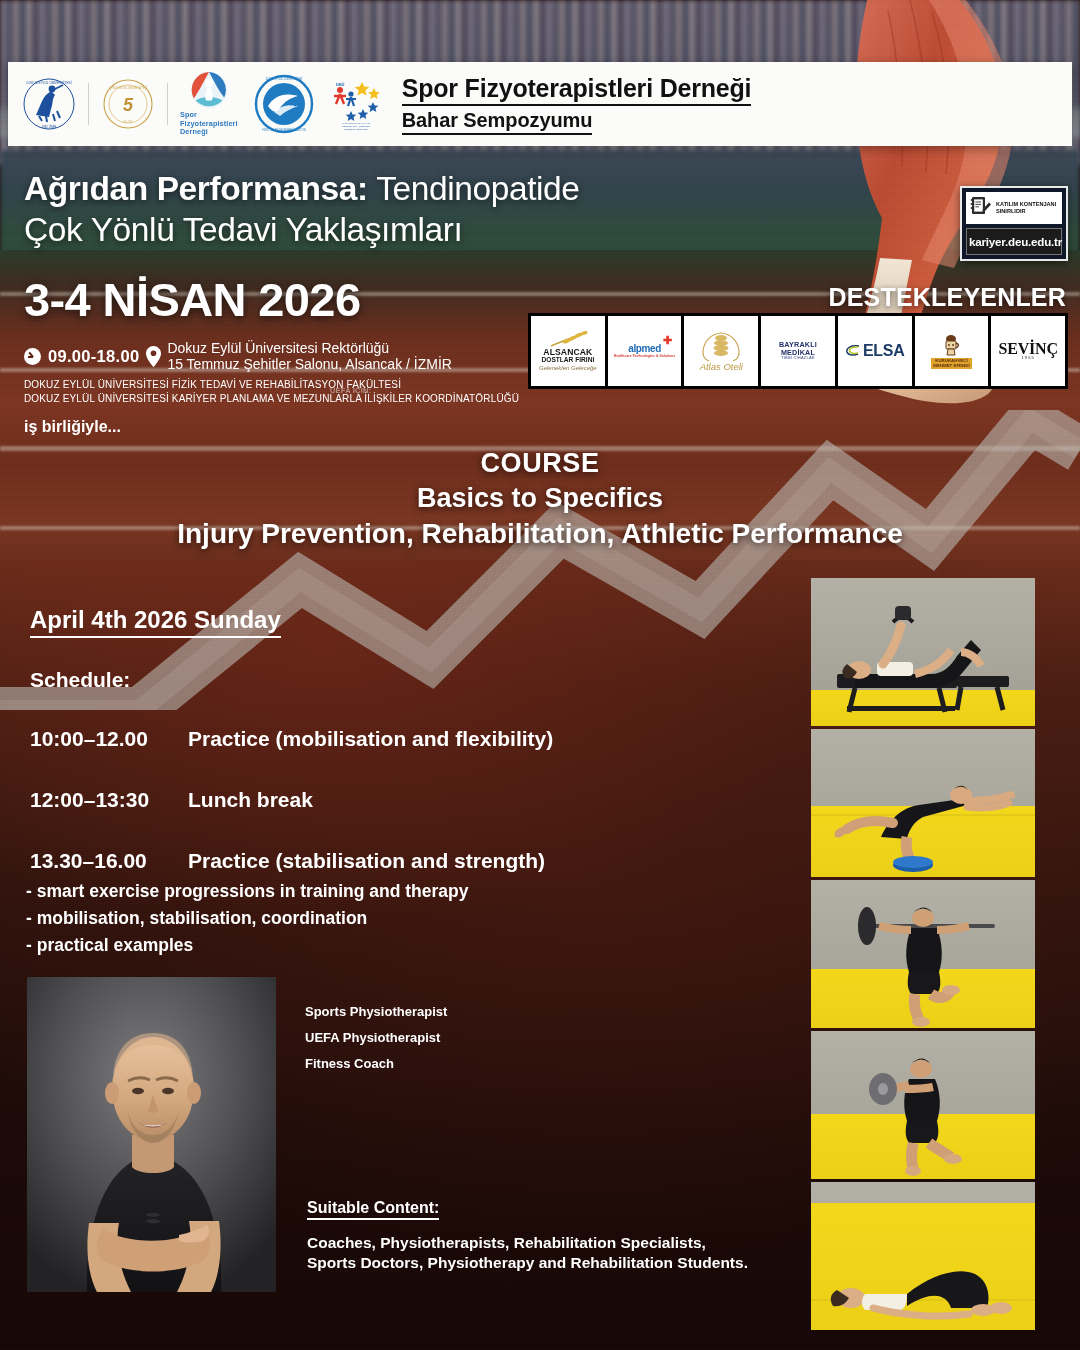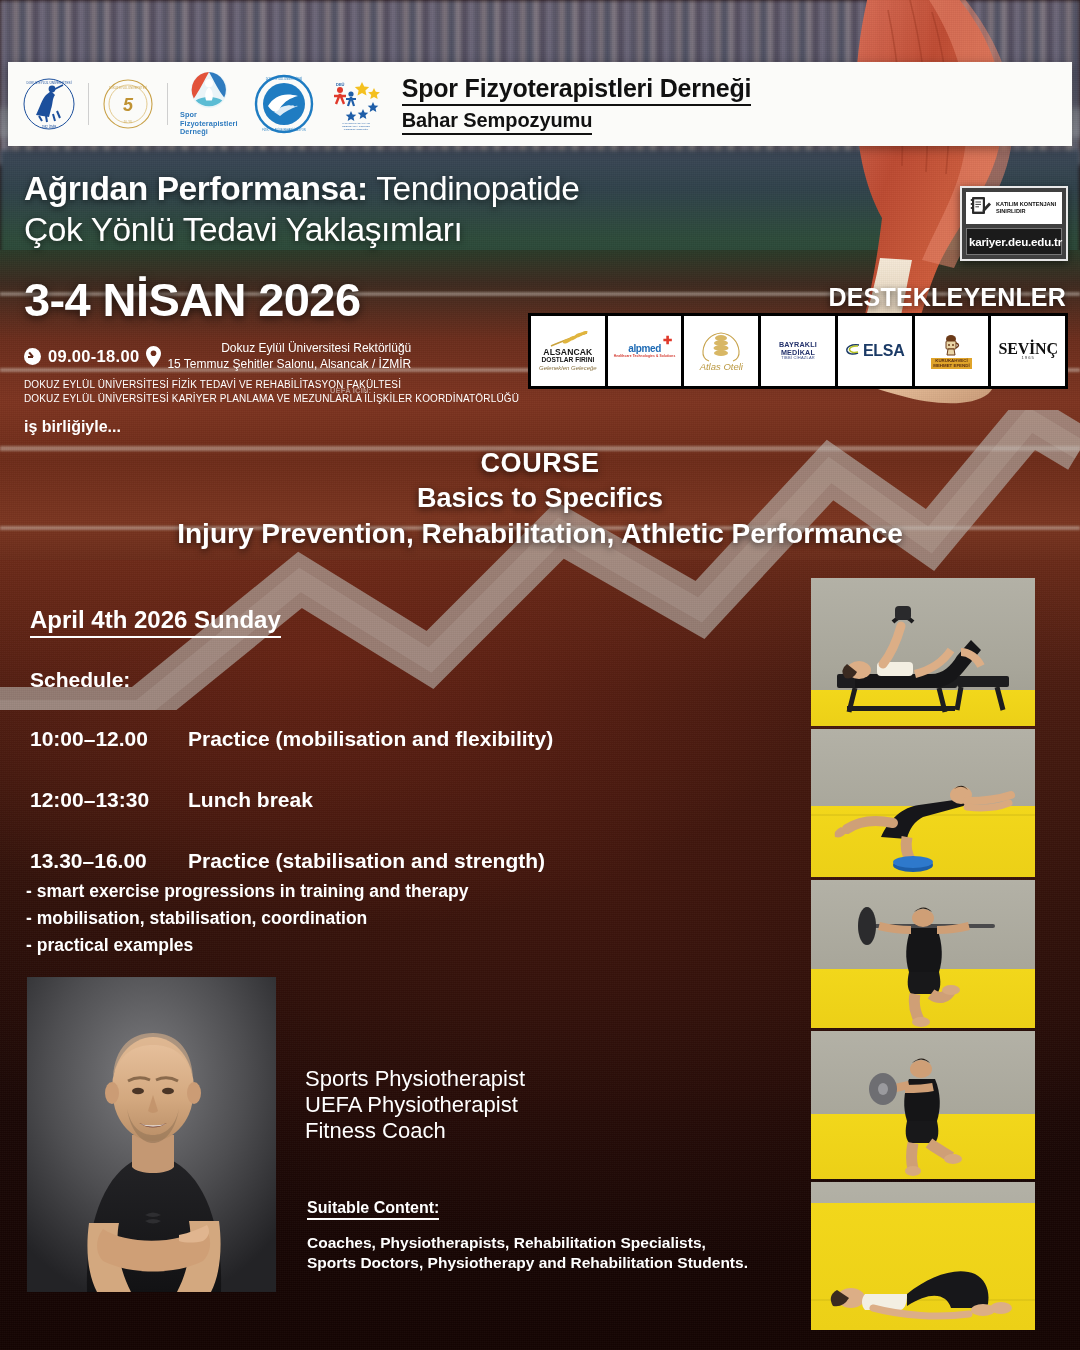--- a/index.html
+++ b/index.html
@@ -117,39 +117,39 @@
     background:#5e2515; transform-origin: bottom center; transform: rotate(-40deg);
   }
   .clock-ic::before {
     content:""; position:absolute; left:4px; top:8px; width:5px; height:2px;
     background:#5e2515;
   }
   .time-txt { font-size: 16.5px; font-weight: 600; letter-spacing: .3px; }
   .pin-ic {
     width: 15px; height: 21px; margin: 0 6px 0 7px; flex: 0 0 auto; position: relative;
   }
-  .venue { font-size: 12px; line-height: 16px; font-weight: 400; text-align: right; }
+  .venue { font-size: 14px; line-height: 16px; font-weight: 400; }
 
   .orgs {
     position: absolute; left: 24px; top: 378px; color: #fff;
     font-size: 10px; line-height: 13.5px; font-weight: 400; letter-spacing: .15px;
   }
   .kayit-note {
     position:absolute; left:330px; top:386px; color:rgba(255,255,255,.45);
     font-size:7.5px; font-weight:700; letter-spacing:.2px;
   }
   .isbirligi {
     position: absolute; left: 24px; top: 418px; color: #fff;
     font-size: 16px; font-weight: 700;
   }
 
   
   .badge-box {
     position: absolute; right: 12px; top: 186px; width: 108px;
-    background: #404040; border: 2px solid #e8e8e8; padding: 4px;
+    background: #0f172a; border: 2px solid #e8e8e8; padding: 4px;
     box-shadow: 0 2px 8px rgba(0,0,0,.5);
   }
   .badge-top {
     background: #fff; display: flex; align-items: center; gap: 4px; padding: 4px 4px;
   }
   .badge-top-txt { font-size: 5.6px; line-height: 7px; font-weight: 700; color: #111; }
   .badge-url {
     margin-top: 4px; background: #1b1b1b; color: #fff; text-align: center;
     font-size: 11.6px; font-weight: 700; padding: 6px 2px; border: 1px solid #777;
     letter-spacing: -.2px;
@@ -203,22 +203,22 @@
   .speaker-photo {
     position: absolute; left: 27px; top: 977px; width: 249px; height: 315px;
     background: linear-gradient(145deg, #6d6d70 0%, #4a4a4d 45%, #2b2b2e 100%);
     overflow: hidden;
   }
   .speaker-name {
     position: absolute; left: 305px; top: 977px; color: #fff;
     font-size: 34px; font-weight: 700; letter-spacing: .4px;
   }
   .speaker-roles {
-    position: absolute; left: 305px; top: 1066px; color: #fff;
-    font-size: 22px; font-weight: 400; line-height: 26px;
+    position: absolute; left: 305px; top: 999px; color: #fff;
+    font-size: 13px; font-weight: 700; line-height: 26px;
   }
   .suit-head {
     position: absolute; left: 307px; top: 1199px; color: #fff;
     font-size: 16px; font-weight: 700; border-bottom: 2px solid #fff; padding-bottom: 1px;
   }
   .suit-body {
     position: absolute; left: 307px; top: 1233px; color: #fff;
     font-size: 15.5px; font-weight: 700; line-height: 20px;
   }
 
@@ -474,21 +474,21 @@
     </div>
 
     <div class="sponsor">
       <div class="sp-txt">
         <div style="font-size:7.2px;font-weight:700;color:#23316b;letter-spacing:.2px">BAYRAKLI MEDİKAL</div>
         <div style="font-size:4px;color:#3a4a84;letter-spacing:.2px">TIBBİ CİHAZLAR</div>
       </div>
     </div>
 
     <div class="sponsor">
-      <div class="sp-txt" style="display:flex;align-items:flex-start;gap:2px">
+      <div class="sp-txt" style="display:flex;align-items:center;gap:2px">
         <svg width="16" height="14" viewBox="0 0 16 14">
           <path d="M14,2 C6,1 1,4 2,8 C3,11 8,12 13,10" stroke="#1b3a66" stroke-width="1.5" fill="none"></path>
           <path d="M13,3 C8,2.6 4,4.4 4.6,7 C5.2,9.2 9,10 13,9" stroke="#b8c425" stroke-width="1.5" fill="none"></path>
         </svg>
         <div style="font-size:16px;font-weight:700;color:#1b3a66;letter-spacing:-.3px">ELSA</div>
       </div>
     </div>
 
     <div class="sponsor">
       <div class="sp-txt">

